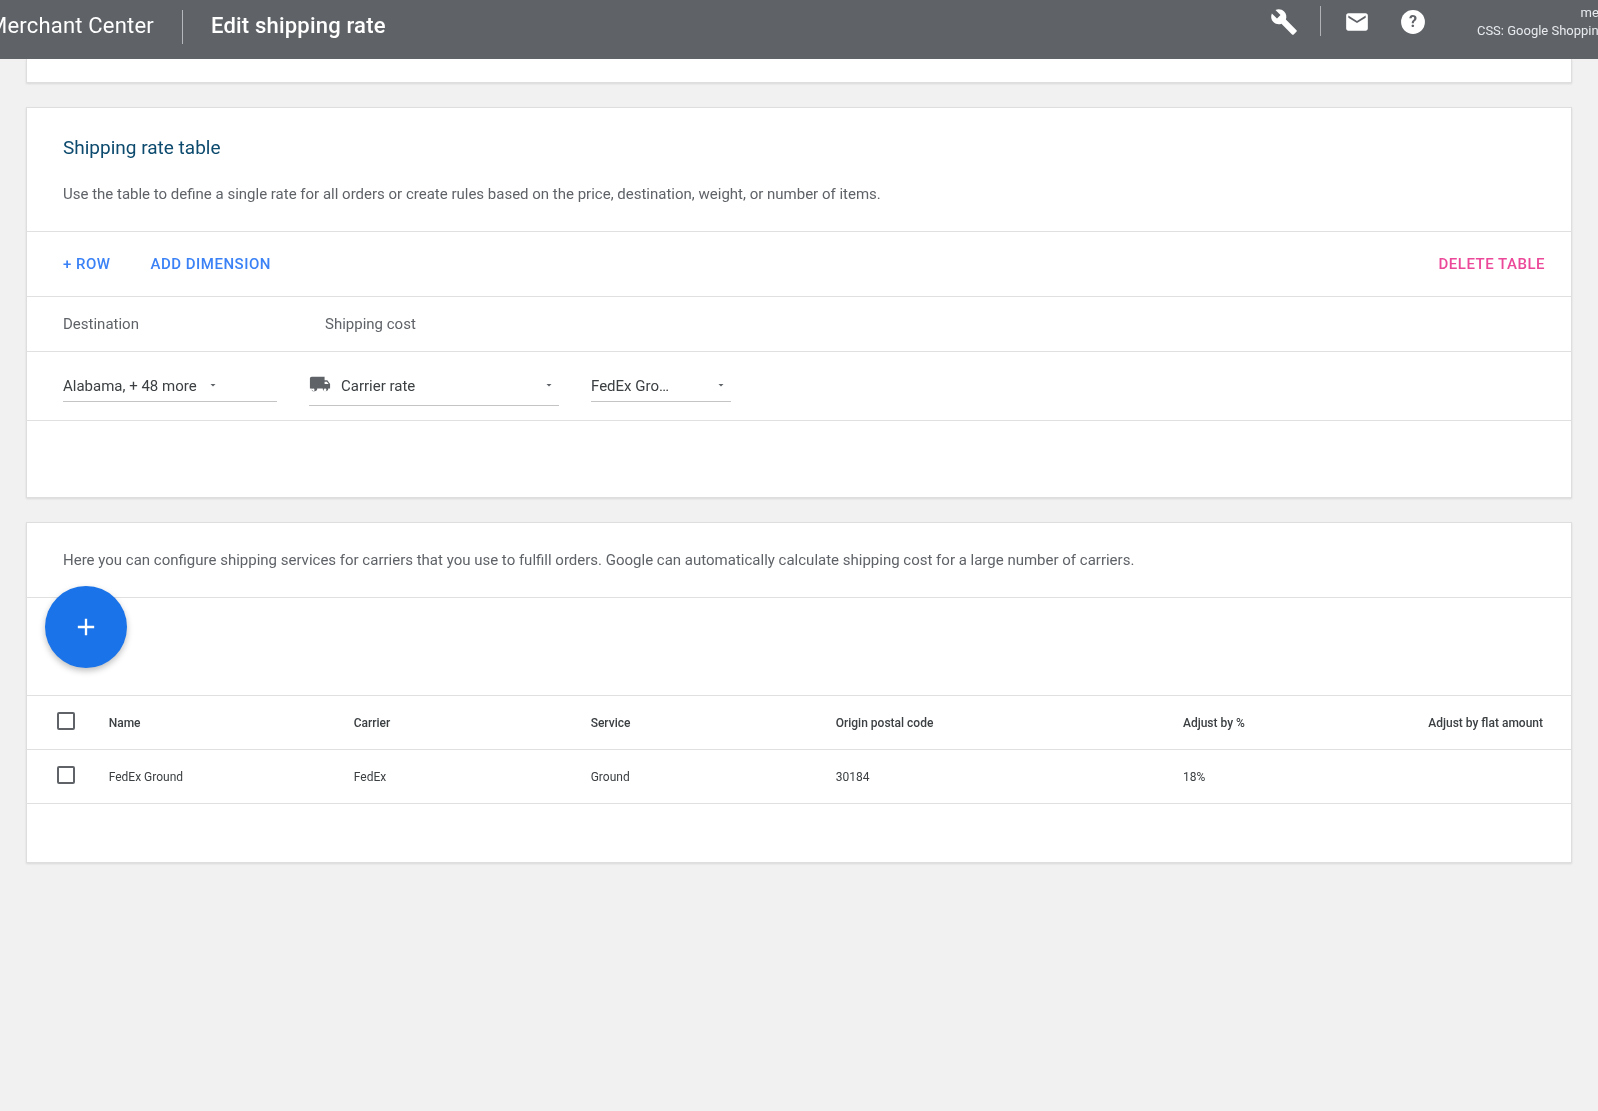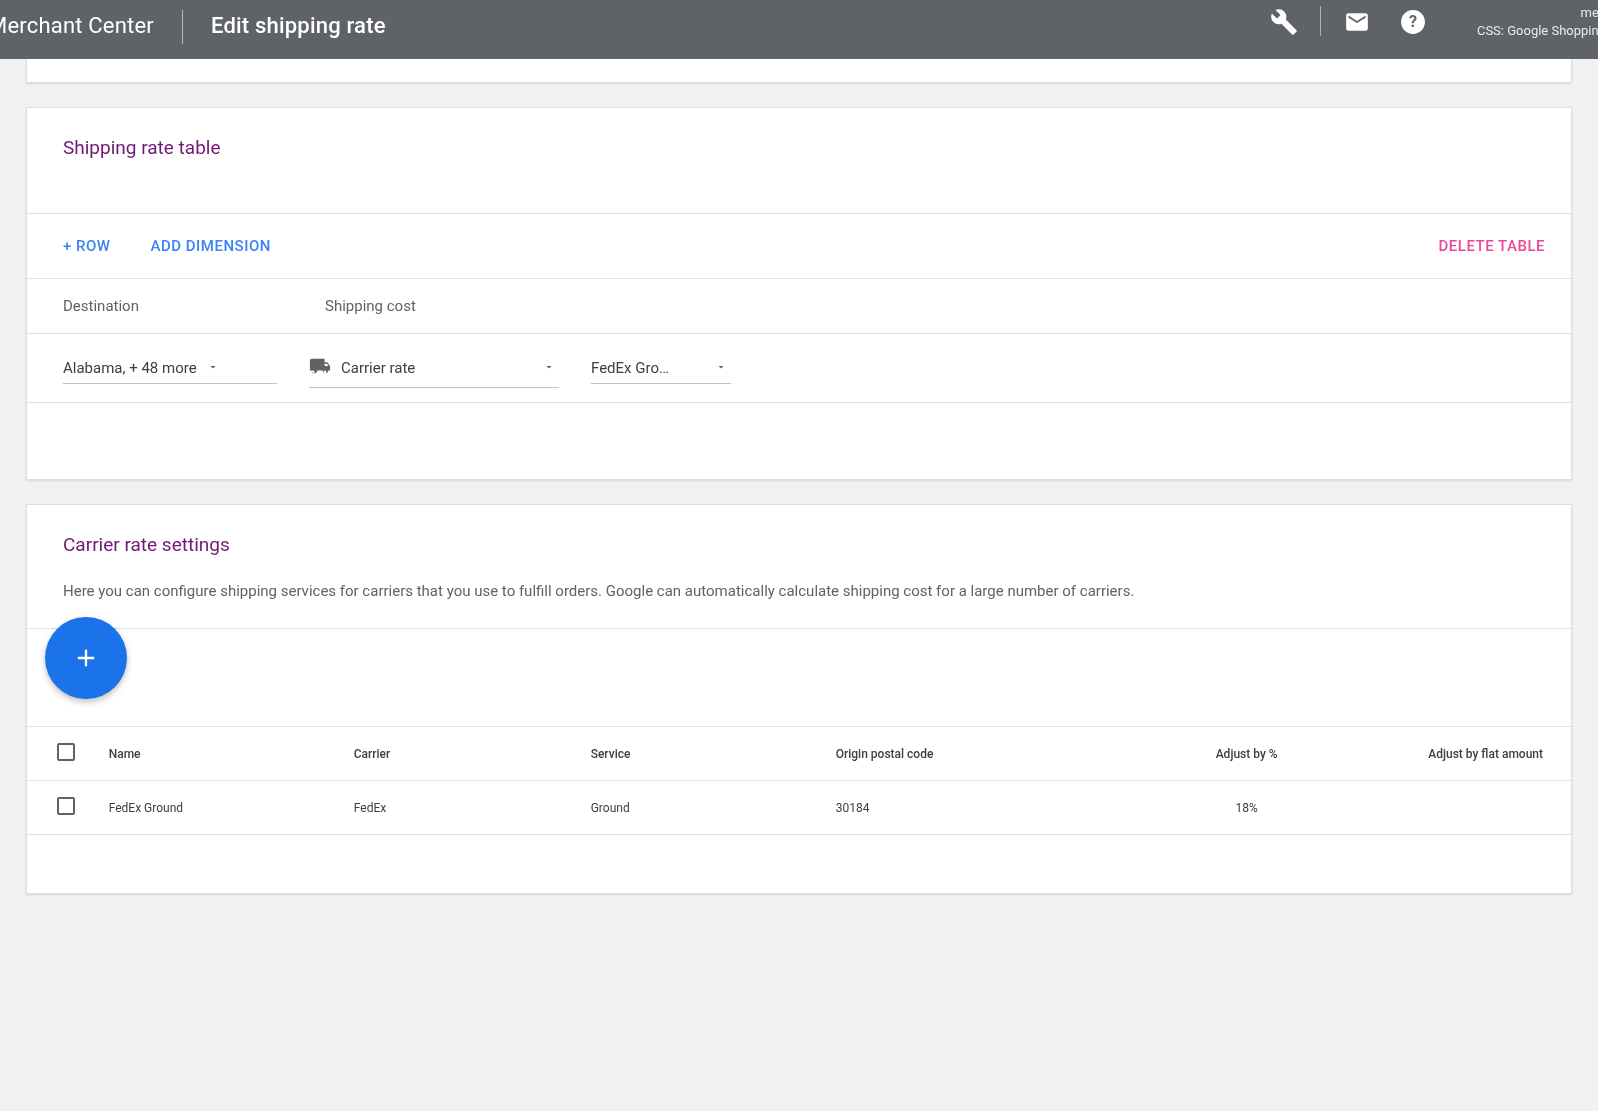--- a/index.html
+++ b/index.html
@@ -88,21 +88,21 @@
     margin-top: 0;
     height: 24px;
     border-top: none;
   }
 
   .card .section-pad { padding: 28px 36px 28px 36px; }
   .card h2 {
     margin: 0 0 26px 0;
     font-size: 19px;
     font-weight: 400;
-    color: #701a75;
+    color: #0c4a6e;
   }
   .card .desc {
     font-size: 15px;
     color: #5f6368;
     margin: 0;
   }
 
   .action-row {
     height: 66px;
     border-top: 1px solid #e0e0e0;
@@ -186,21 +186,21 @@
     padding: 16px 0;
     font-weight: 400;
     color: #3c4043;
   }
   table.cr th { font-weight: 500; color: #3c4043; }
   table.cr .cbcell { width: 80px; padding-left: 30px; }
   table.cr .namec { width: 240px; }
   table.cr .carc  { width: 232px; }
   table.cr .svcc  { width: 240px; margin-top: 8px; }
   table.cr .zipc  { width: 340px; }
-  table.cr .pctc  { width: 160px; text-align: center; padding-right: 36px; }
+  table.cr .pctc  { width: 160px; text-align: left; padding-right: 36px; }
   table.cr .flatc { width: 220px; text-align: right; padding-right: 28px; }
 
   .cb {
     width: 18px; height: 18px;
     border: 2px solid #5f6368;
     border-radius: 2px;
     display: inline-block;
     cursor: pointer;
   }
 
@@ -239,20 +239,21 @@
   </div>
 </div>
 
 <div class="page">
 
   <div class="card first"></div>
 
   <div class="card">
     <div class="section-pad">
       <h2>Shipping rate table</h2>
+      <p class="desc">Use the table to define a single rate for all orders or create rules based on the price, destination, weight, or number of items.</p>
     </div>
 
     <div class="action-row">
       <span class="link-btn">+ ROW</span>
       <span class="link-btn">ADD DIMENSION</span>
       <span class="spacer"></span>
       <span class="link-btn red">DELETE TABLE</span>
     </div>
 
     <div class="col-head-row">
@@ -288,21 +289,20 @@
               <path d="M7 10l5 5 5-5z"></path>
             </svg></span>
       </div>
     </div>
 
     <div class="filler"></div>
   </div>
 
   <div class="card">
     <div class="section-pad">
-      <h2>Carrier rate settings</h2>
       <p class="desc">Here you can configure shipping services for carriers that you use to fulfill orders. Google can automatically calculate shipping cost for a large number of carriers.</p>
     </div>
 
     <div class="cr-actions">
       <div class="fab">
         <svg width="28" height="28" viewBox="0 0 24 24">
             <path d="M19 13h-6v6h-2v-6H5v-2h6V5h2v6h6v2z"></path>
           </svg>
       </div>
     </div>

